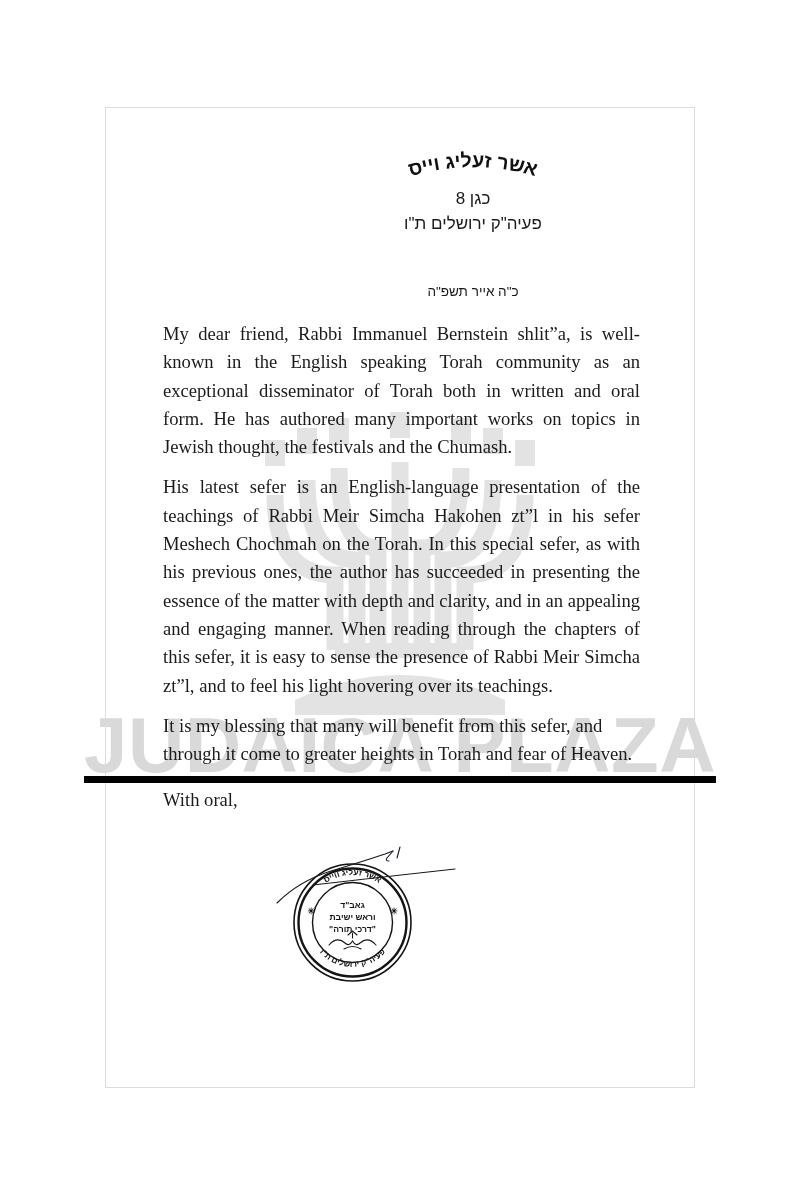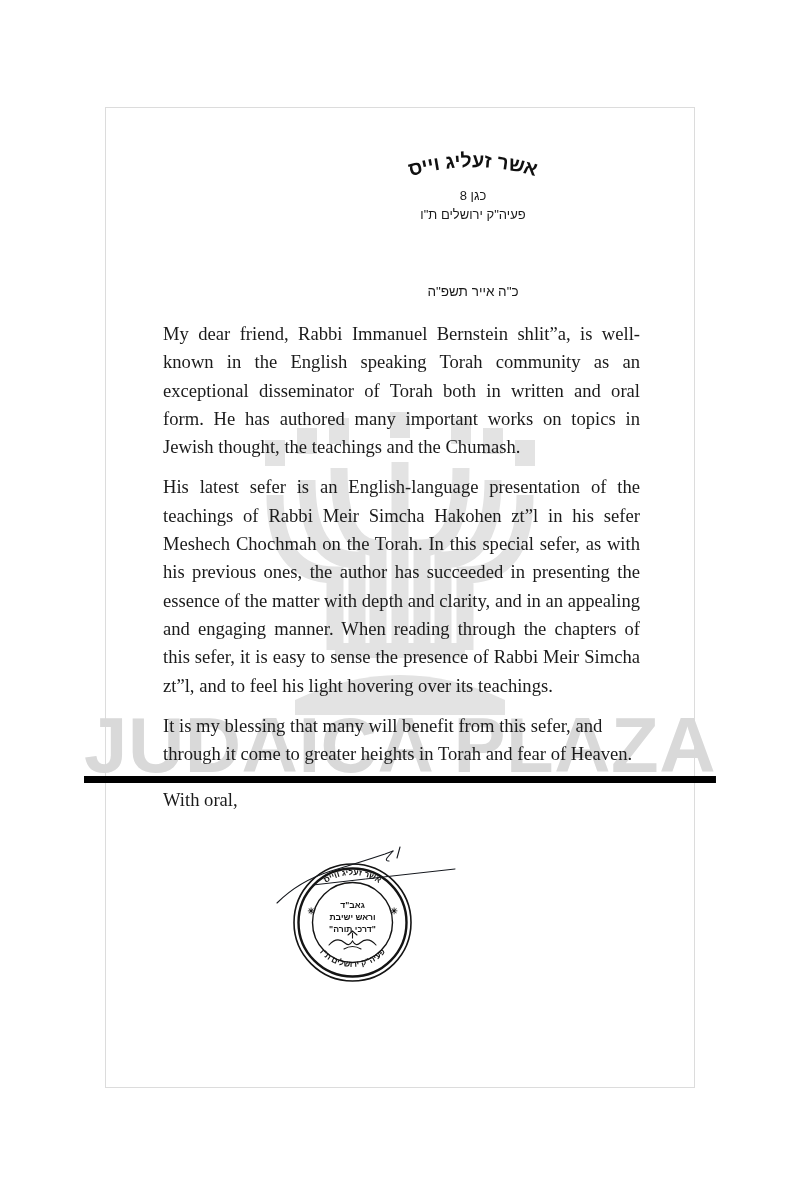--- a/index.html
+++ b/index.html
@@ -102,21 +102,21 @@
     overflow: visible;
   }
   #letterhead-name text {
     font-family: "Liberation Sans", sans-serif;
     font-weight: bold;
     font-size: 19.5px;
     fill: #111111;
   }
   .letterhead-addr {
     font-family: "Liberation Sans", sans-serif;
-    font-size: 13px;
+    font-size: 17px;
     color: #1a1a1a;
     line-height: 1.45;
     direction: rtl;
   }
 
   
   #hebrew-date {
     position: absolute;
     right: 56px;
     top: 176px;
@@ -237,21 +237,21 @@
             </text>
           </svg>
         </div>
         <div class="letterhead-addr">כגן 8</div>
         <div class="letterhead-addr">פעיה"ק ירושלים ת"ו</div>
       </div>
 
       <div id="hebrew-date">כ"ה אייר תשפ"ה</div>
 
       <div id="letter-body">
-        <p class="letter-paragraph">My dear friend, Rabbi Immanuel Bernstein shlit”a, is well-known in the English speaking Torah community as an exceptional disseminator of Torah both in written and oral form. He has authored many important works on topics in Jewish thought, the teachings and the Chumash.</p>
+        <p class="letter-paragraph">My dear friend, Rabbi Immanuel Bernstein shlit”a, is well-known in the English speaking Torah community as an exceptional disseminator of Torah both in written and oral form. He has authored many important works on topics in Jewish thought, the festivals and the Chumash.</p>
         <p class="letter-paragraph">His latest sefer is an English-language presentation of the teachings of Rabbi Meir Simcha Hakohen zt”l in his sefer Meshech Chochmah on the Torah. In this special sefer, as with his previous ones, the author has succeeded in presenting the essence of the matter with depth and clarity, and in an appealing and engaging manner. When reading through the chapters of this sefer, it is easy to sense the presence of Rabbi Meir Simcha zt”l, and to feel his light hovering over its teachings.</p>
         <p class="letter-paragraph last-para">It is my blessing that many will benefit from this sefer, and through it come to greater heights in Torah and fear of Heaven.</p>
         <p class="letter-paragraph signoff">With oral,</p>
       </div>
 
       <div id="signature-block">
 
         <svg id="signature-stroke" viewBox="0 0 200 70" xmlns="http://www.w3.org/2000/svg">
           <path d="M8 62 Q30 40 62 30 Q92 21 116 13 L124 10" fill="none" stroke="#15181e" stroke-width="1.1" stroke-linecap="round"></path>
           <path d="M124 10 L118 17 Q116 20 120 20" fill="none" stroke="#15181e" stroke-width="1.1" stroke-linecap="round"></path>

